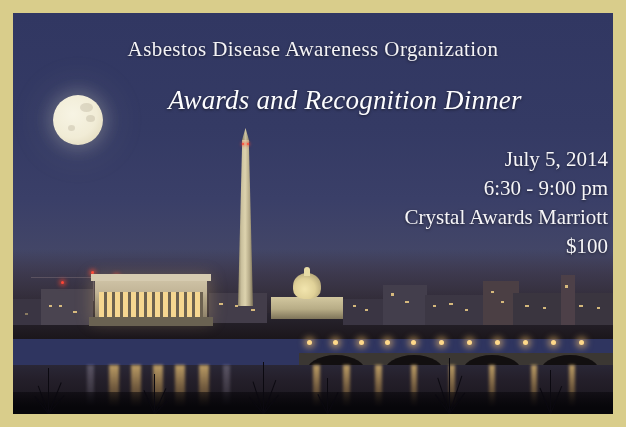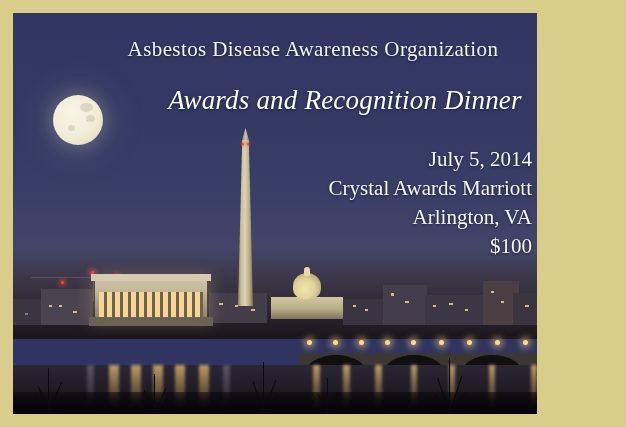--- a/index.html
+++ b/index.html
@@ -10,21 +10,21 @@
     width:626px;height:427px;
     box-sizing:border-box;
     background:#d9cd8b;
     overflow:hidden;
   }
 
   
   .photo{
     position:absolute;
     left:13px;top:13px;
-    width:524px;height:401px;
+    width:600px;height:401px;
     overflow:hidden;
     background:#2f3560;
   }
 
   
   .sky{
     position:absolute;left:0;top:0;width:100%;height:300px;
     background:linear-gradient(180deg,
       #313762 0%,
       #343a64 38%,
@@ -295,19 +295,19 @@
         <i style="height:28px;transform:rotate(-22deg);"></i>
       </div>
     </div>
 
     <div class="txt" id="org-title">Asbestos Disease Awareness Organization</div>
 
     <div class="txt" id="sub-title">Awards and Recognition Dinner</div>
 
     <div class="txt" id="details">
       <div>July 5, 2014</div>
+      <div>6:30 - 9:00 pm</div>
       <div>Crystal Awards Marriott</div>
-      <div>Arlington, VA</div>
       <div>$100</div>
     </div>
 
   </div>
 </div>
 
 </body></html>

